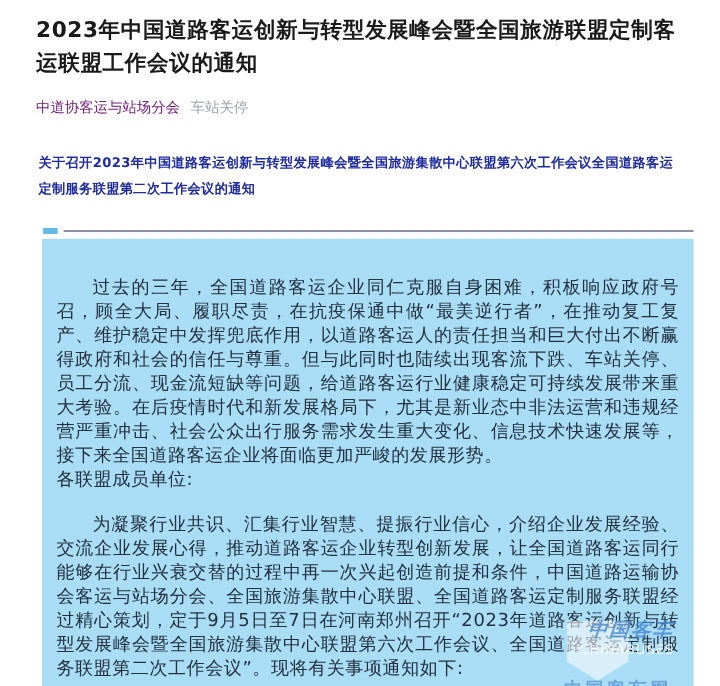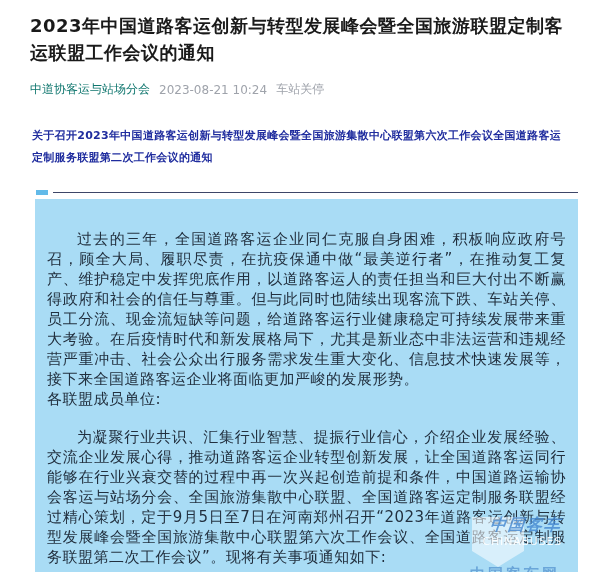--- a/index.html
+++ b/index.html
@@ -22,21 +22,21 @@
   }
   .meta-row {
     margin: 15px 30px 0 30px;
     font-size: 12px;
     color: #9fa3ab;
     display: flex;
     align-items: center;
     gap: 9px;
     white-space: nowrap;
   }
-  .meta-account { color: #0f766e; }
+  .meta-account { color: #701a75; }
   .notice-heading {
     margin: 27px 32px 0 32px;
     text-align: left;
     font-size: 11px;
     font-weight: 700;
     line-height: 22px;
     color: #1f2c9e;
     letter-spacing: 0.3px;
   }
   .divider-top {
@@ -120,21 +120,20 @@
 </style>
 </head>
 <body>
 
 <div class="page">
 
   <h1 class="article-title">2023年中国道路客运创新与转型发展峰会暨全国旅游联盟定制客运联盟工作会议的通知</h1>
 
   <div class="meta-row">
     <span class="meta-account">中道协客运与站场分会</span>
-    <span class="meta-date">2023-08-21 10:24</span>
     <span class="meta-location">车站关停</span>
   </div>
 
   <h2 class="notice-heading">关于召开2023年中国道路客运创新与转型发展峰会暨全国旅游集散中心联盟第六次工作会议全国道路客运定制服务联盟第二次工作会议的通知</h2>
 
   <div class="divider-top">
     <span class="accent"></span>
     <span class="line"></span>
   </div>
 

